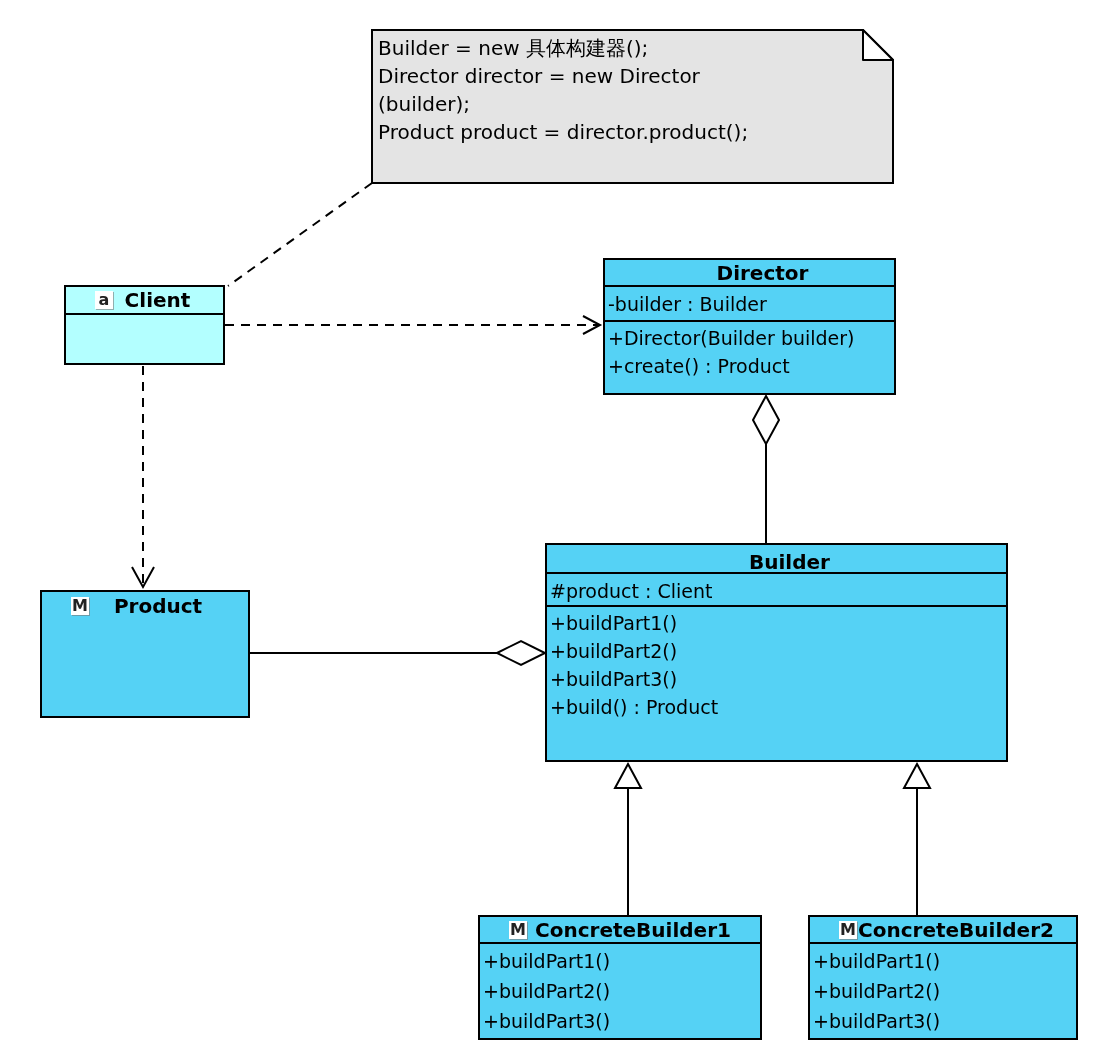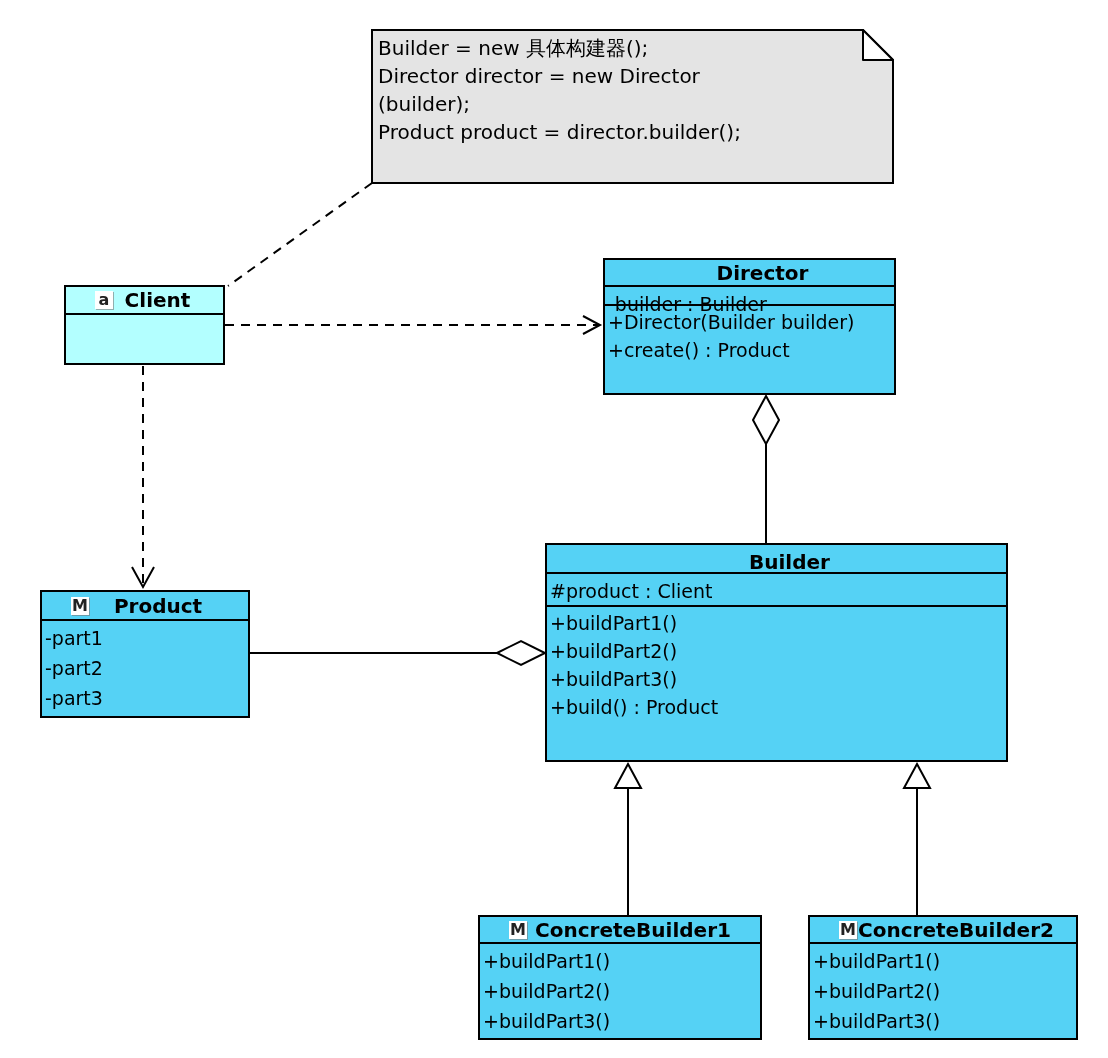--- a/index.html
+++ b/index.html
@@ -80,53 +80,48 @@
     <g>
       <line x1="917" y1="788" x2="917" y2="915" stroke="#000" stroke-width="2"></line>
       <polygon points="917,764 930,788 904,788" fill="#ffffff" stroke="#000" stroke-width="2"></polygon>
     </g>
   </svg>
 
   <div class="note-text">
     <div class="note-line">Builder = new 具体构建器();</div>
     <div class="note-line">Director director = new Director</div>
     <div class="note-line">(builder);</div>
-    <div class="note-line">Product product = director.builder();</div>
+    <div class="note-line">Product product = director.product();</div>
   </div>
 
   <div class="uml-class pale" style="left:64px;top:285px;width:161px;height:80px;">
     <div class="class-title" style="height:26px;">
       <span class="stereo-icon">a</span>
       <span>Client</span>
     </div>
     <div class="section grow"></div>
   </div>
 
   <div class="uml-class" style="left:603px;top:258px;width:293px;height:137px;">
     <div class="class-title" style="height:25px;">
       <span>Director</span>
     </div>
-    <div class="section" style="height:19px;">
+    <div class="section" style="height:35px;">
       <div class="member attr-center">-builder : Builder</div>
     </div>
     <div class="section grow">
       <div class="member">+Director(Builder builder)</div>
       <div class="member">+create() : Product</div>
     </div>
   </div>
 
   <div class="uml-class" style="left:40px;top:590px;width:210px;height:128px;">
     <div class="class-title" style="height:27px;">
       <span class="stereo-icon">M</span>
       <span>Product</span>
-    </div>
-    <div class="section grow">
-      <div class="member tall">-part1</div>
-      <div class="member tall">-part2</div>
-      <div class="member tall">-part3</div>
     </div>
   </div>
 
   <div class="uml-class" style="left:545px;top:543px;width:463px;height:219px;">
     <div class="class-title" style="height:27px;align-items:flex-end;">
       <span>Builder</span>
     </div>
     <div class="section" style="height:33px;">
       <div class="member attr-center">#product : Client</div>
     </div>

